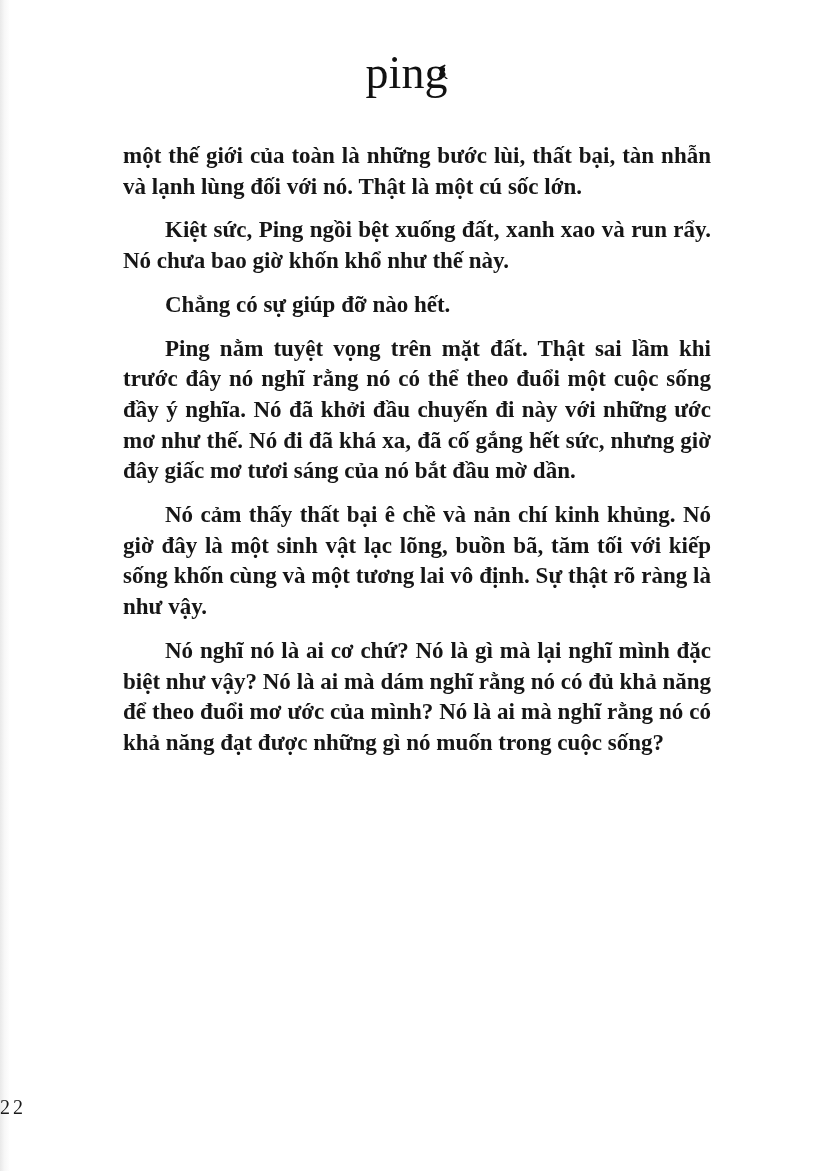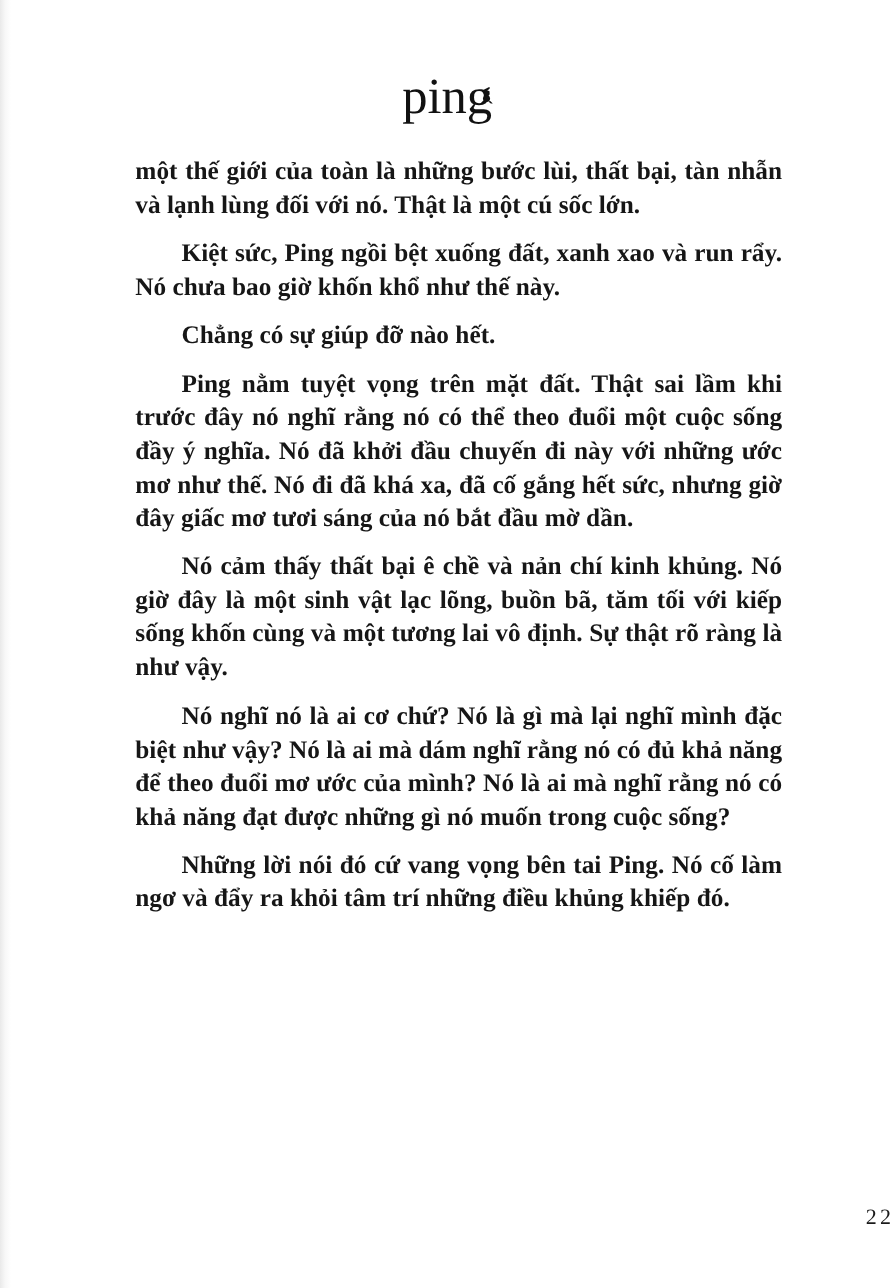--- a/index.html
+++ b/index.html
@@ -17,21 +17,21 @@
   }
   
   .edge-shade {
     position: absolute;
     left: 0; top: 0; bottom: 0;
     width: 10px;
     background: linear-gradient(to right, #e9e9e9 0%, #f7f7f7 45%, #ffffff 100%);
   }
   .running-head {
     position: absolute;
-    top: 65px;
+    top: 50px;
     left: 0;
     width: 100%;
     text-align: center;
   }
   .logo {
     position: relative;
     display: inline-block;
     font-family: "Liberation Serif", "DejaVu Serif", serif;
     font-size: 46px;
     line-height: 1;
@@ -60,21 +60,21 @@
     margin-bottom: 13px;
     text-rendering: optimizeLegibility;
   }
   .body-text p.indent { text-indent: 42px; font-weight: bold; }
   .body-text p.noindent { text-indent: 0; font-weight: bold; }
   .folio {
     position: absolute;
     bottom: 52px;
     left: 0;
     width: 100%;
-    text-align: right;
+    text-align: left;
     font-size: 20px;
     letter-spacing: 3px;
     color: #1a1a1a;
   }
 </style>
 </head>
 <body>
 
 <div class="page">
   <div class="edge-shade"></div>
@@ -95,17 +95,16 @@
     </span>
   </div>
 
   <div class="body-text">
     <p class="noindent">một thế giới của toàn là những bước lùi, thất bại, tàn nhẫn và lạnh lùng đối với nó. Thật là một cú sốc lớn.</p>
     <p class="indent">Kiệt sức, Ping ngồi bệt xuống đất, xanh xao và run rẩy. Nó chưa bao giờ khốn khổ như thế này.</p>
     <p class="indent">Chẳng có sự giúp đỡ nào hết.</p>
     <p class="indent">Ping nằm tuyệt vọng trên mặt đất. Thật sai lầm khi trước đây nó nghĩ rằng nó có thể theo đuổi một cuộc sống đầy ý nghĩa. Nó đã khởi đầu chuyến đi này với những ước mơ như thế. Nó đi đã khá xa, đã cố gắng hết sức, nhưng giờ đây giấc mơ tươi sáng của nó bắt đầu mờ dần.</p>
     <p class="indent">Nó cảm thấy thất bại ê chề và nản chí kinh khủng. Nó giờ đây là một sinh vật lạc lõng, buồn bã, tăm tối với kiếp sống khốn cùng và một tương lai vô định. Sự thật rõ ràng là như vậy.</p>
     <p class="indent">Nó nghĩ nó là ai cơ chứ? Nó là gì mà lại nghĩ mình đặc biệt như vậy? Nó là ai mà dám nghĩ rằng nó có đủ khả năng để theo đuổi mơ ước của mình? Nó là ai mà nghĩ rằng nó có khả năng đạt được những gì nó muốn trong cuộc sống?</p>
-    <p class="indent">Những lời nói đó cứ vang vọng bên tai Ping. Nó cố làm ngơ và đẩy ra khỏi tâm trí những điều khủng khiếp đó.</p>
   </div>
 
   <div class="folio">22</div>
 </div>
 
 </body></html>

